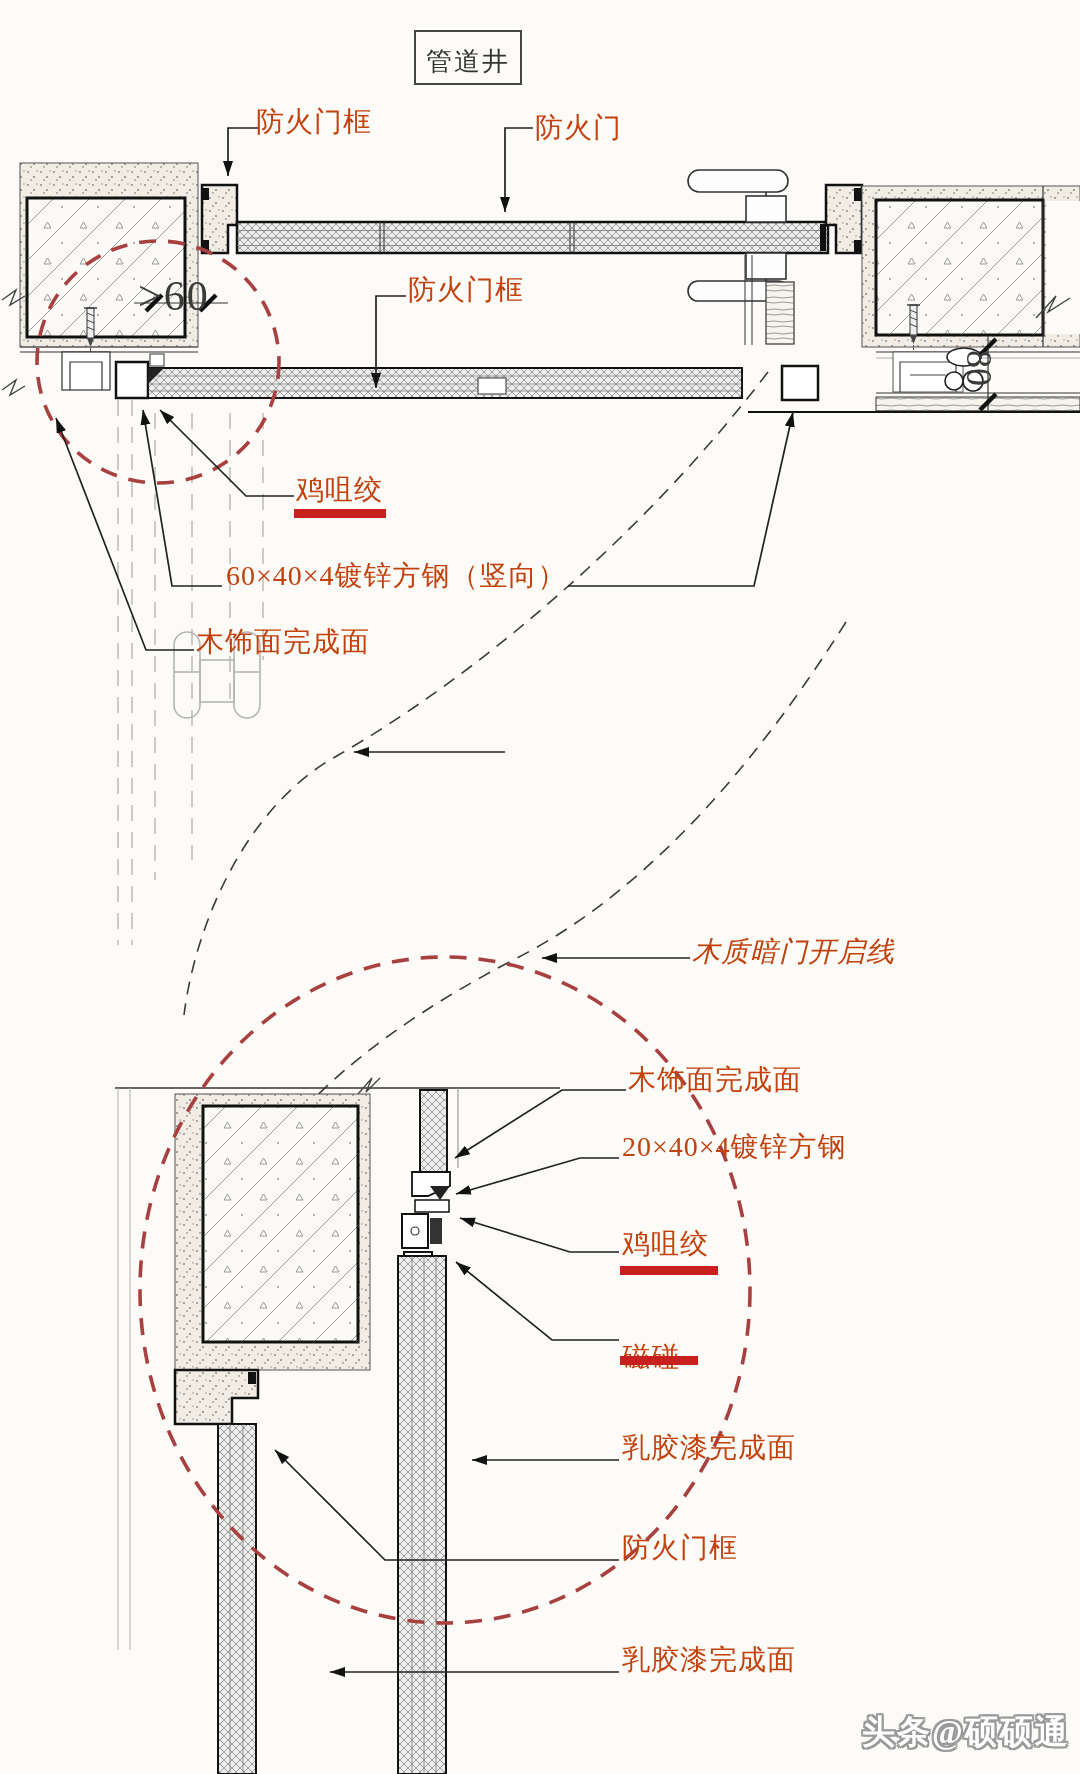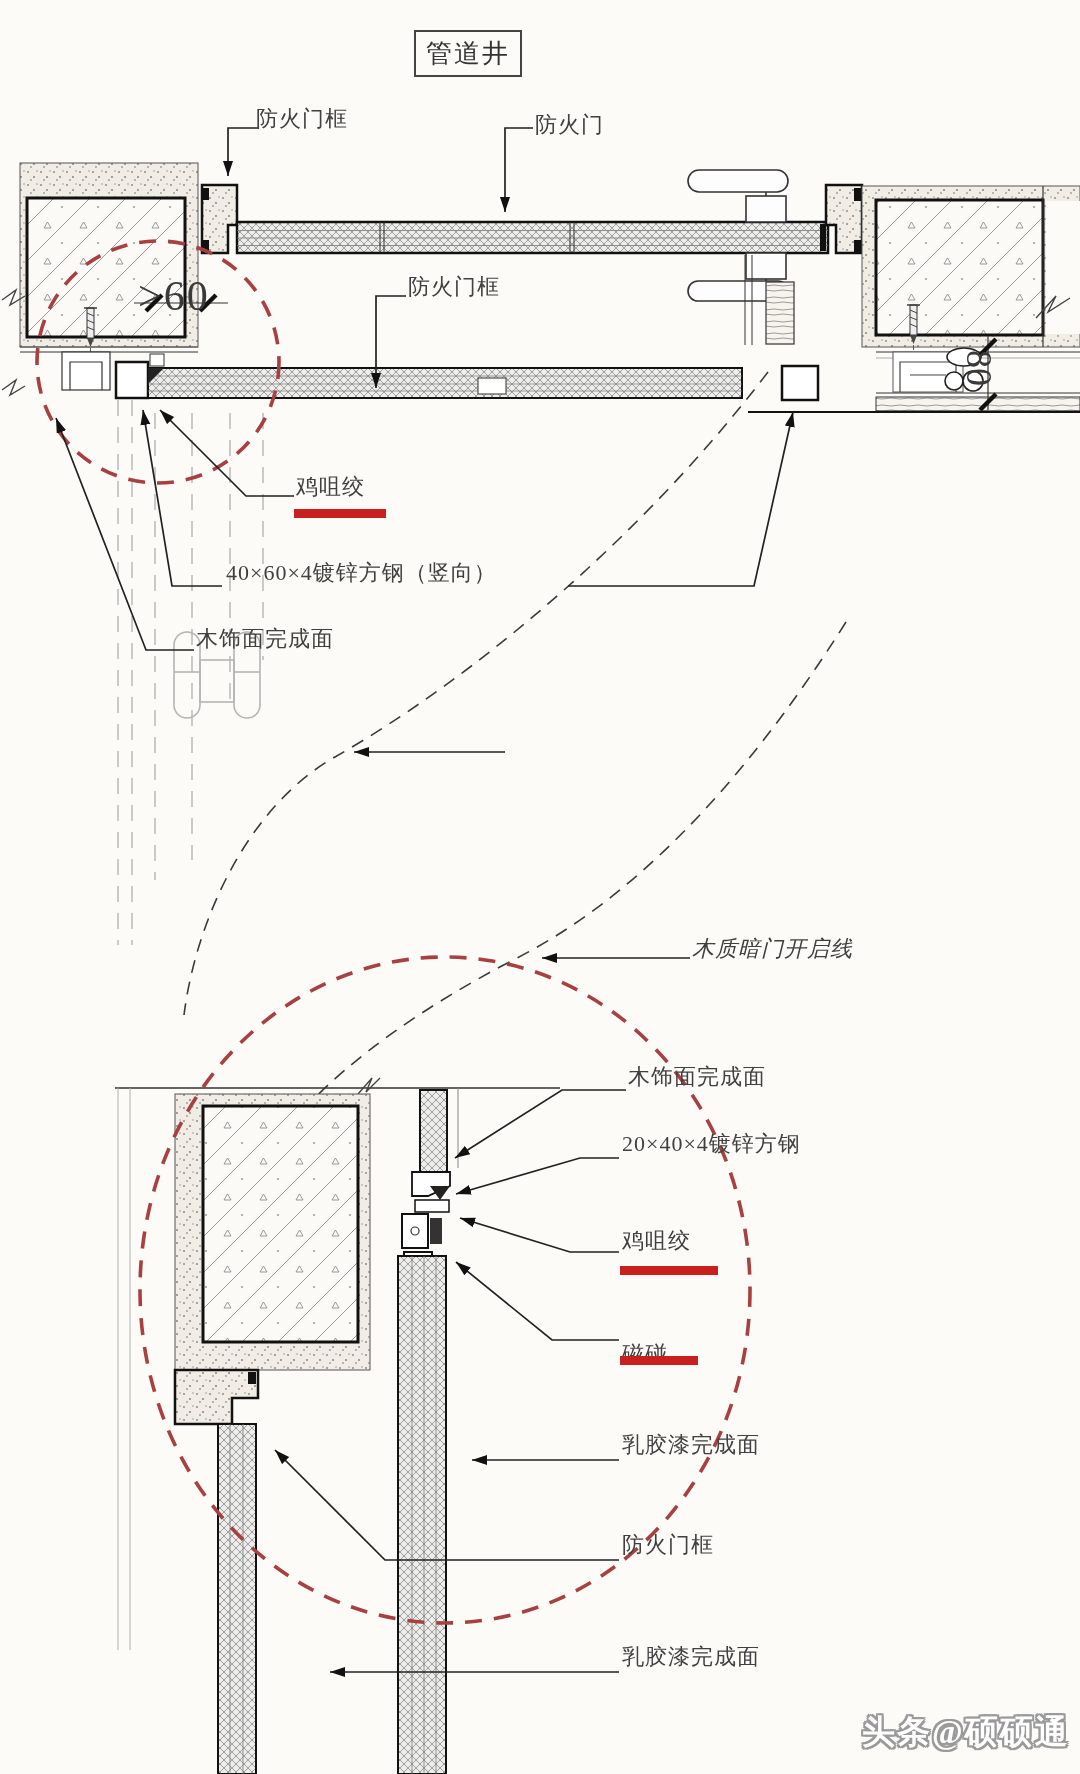--- a/index.html
+++ b/index.html
@@ -1,21 +1,21 @@
 <!DOCTYPE html>
 <html><head>
 <meta charset="utf-8">
 <style>
   html,body{margin:0;padding:0;background:#ffffff;}
   .canvas{position:relative;width:1080px;height:1774px;background:#fcfbf8;overflow:hidden;
           font-family:"Liberation Serif","DejaVu Serif",serif;color:#262626;}
   .canvas > svg{position:absolute;left:0;top:0;}
-  .lbl{position:absolute;font-size:22px;line-height:1.15;letter-spacing:1px;white-space:nowrap;color:#404040;}
+  .lbl{position:absolute;font-size:28px;line-height:1.15;letter-spacing:1px;white-space:nowrap;color:#c2410c;}
   .titlebox{position:absolute;left:414px;top:30px;border:2px solid #444;background:#fcfbf8;
-            padding:4px 10px 4px 10px;font-size:26px;letter-spacing:2px;color:#333;}
+            padding:12px 10px 4px 10px;font-size:26px;letter-spacing:2px;color:#333;}
   .dim{position:absolute;font-size:42px;color:#3a3a3a;letter-spacing:2px;}
   .dim80{position:absolute;left:1000px;top:350px;font-size:36px;color:#3a3a3a;
          transform:rotate(90deg);transform-origin:0 0;}
   .redline{position:absolute;height:9px;background:#c81f1f;}
   .watermark{position:absolute;left:862px;top:1710px;font-size:33px;font-weight:bold;color:#ffffff;
              letter-spacing:2px;
              text-shadow:-2px 0 0 #9a9a9a,2px 0 0 #9a9a9a,0 -2px 0 #9a9a9a,0 2px 0 #9a9a9a,
                          -2px -2px 0 #9a9a9a,2px 2px 0 #9a9a9a,-2px 2px 0 #9a9a9a,2px -2px 0 #9a9a9a;}
 </style>
 </head>
@@ -233,21 +233,21 @@
   </g>
 </svg>
 
 <div class="titlebox">管道井</div>
 
 <div class="lbl" style="left:256px;top:106px;">防火门框</div>
 <div class="lbl" style="left:535px;top:112px;">防火门</div>
 <div class="lbl" style="left:408px;top:274px;">防火门框</div>
 <div class="lbl" style="left:296px;top:474px;">鸡咀绞</div>
 <div class="redline" style="left:294px;top:509px;width:92px;"></div>
-<div class="lbl" style="left:226px;top:560px;">40×60×4镀锌方钢（竖向）</div>
+<div class="lbl" style="left:226px;top:560px;">60×40×4镀锌方钢（竖向）</div>
 <div class="lbl" style="left:196px;top:626px;">木饰面完成面</div>
 <div class="lbl" style="left:692px;top:936px;font-style:italic;">木质暗门开启线</div>
 
 <div class="dim" style="left:138px;top:248px;margin-top:24px;">&gt;60</div>
 <div class="dim80">80</div>
 
 <div class="lbl" style="left:628px;top:1064px;">木饰面完成面</div>
 <div class="lbl" style="left:622px;top:1131px;">20×40×4镀锌方钢</div>
 <div class="lbl" style="left:622px;top:1228px;">鸡咀绞</div>
 <div class="redline" style="left:620px;top:1266px;width:98px;"></div>

